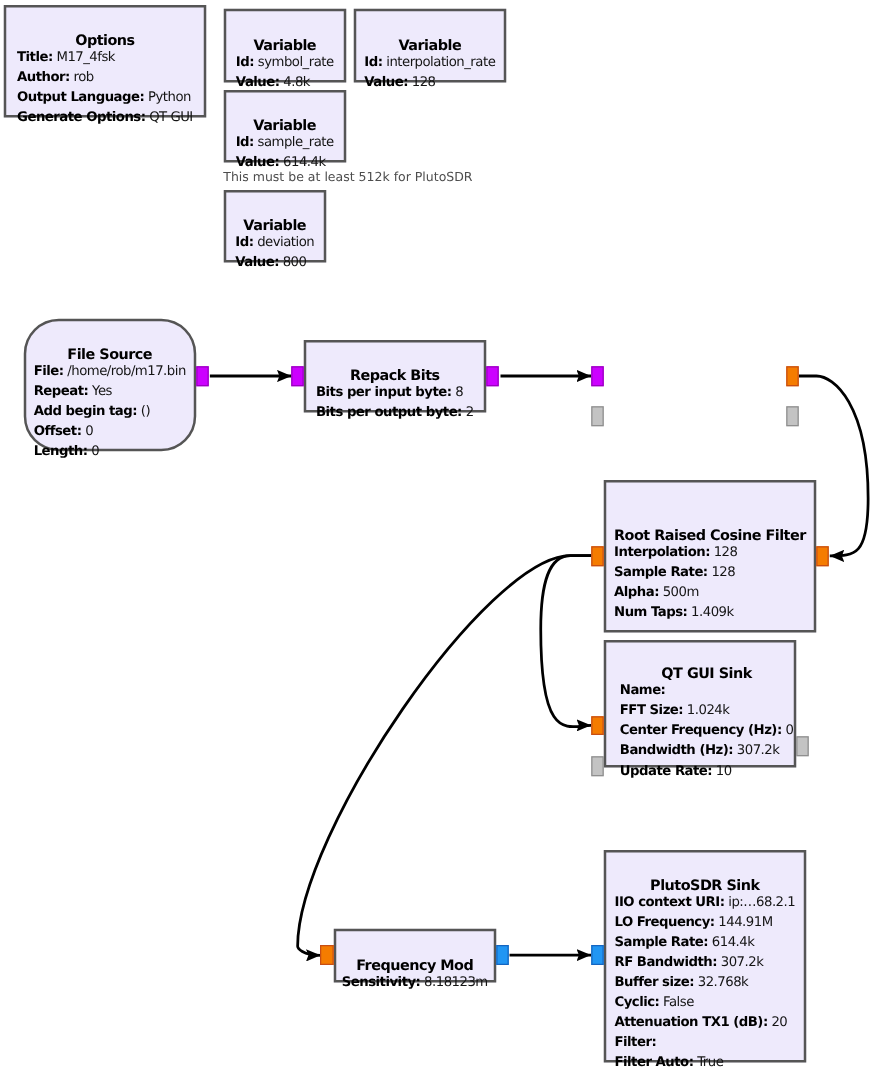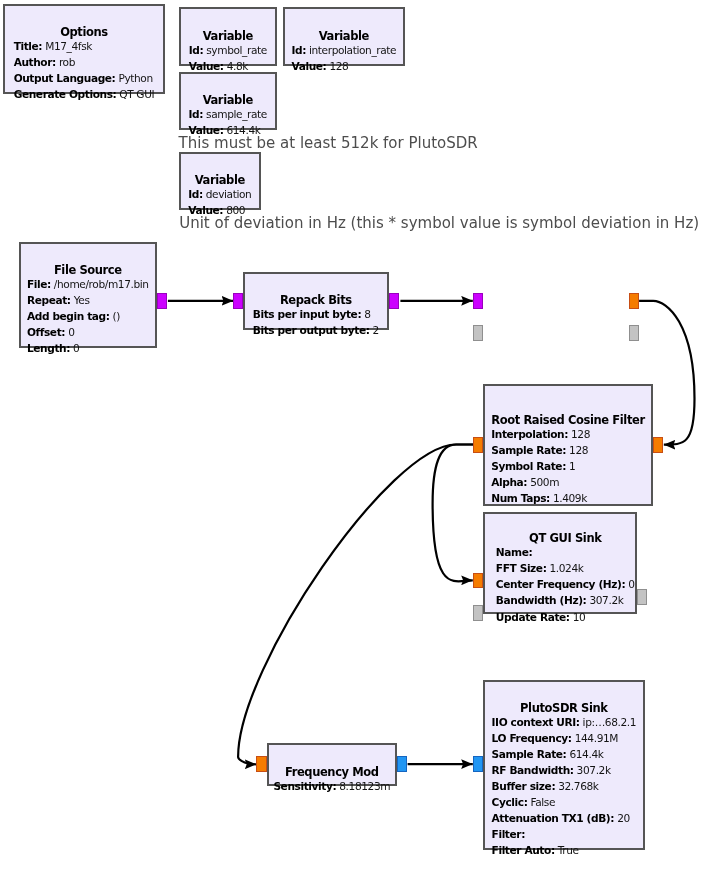--- a/index.html
+++ b/index.html
@@ -9,21 +9,21 @@
   #canvas{position:absolute;left:0;top:0;width:709px;height:870px;background:#ffffff;}
   .wires{position:absolute;left:0;top:0;width:709px;height:870px;overflow:visible;}
   .blk{position:absolute;background:#eeeafc;border:2px solid #555555;
        box-sizing:border-box;text-align:center;
        display:flex;align-items:center;justify-content:center;}
   .blk .inner{display:block;text-align:left;}
   .blk .title{font-size:11.5px;letter-spacing:-0.4px;font-weight:bold;color:#000;text-align:center;position:relative;top:1.4px;
               line-height:16.07px;height:16.07px;white-space:nowrap;margin-top:28px;}
   .blk .row{font-size:10.6px;letter-spacing:-0.4px;color:#141414;line-height:16.07px;height:16.07px;white-space:nowrap;position:relative;top:-0.6px;}
   .blk .row .k{font-weight:bold;color:#000;}
-  .note{position:absolute;font-size:15px;color:#4d4d4d;white-space:nowrap;line-height:12px;}
+  .note{position:absolute;font-size:10px;color:#4d4d4d;white-space:nowrap;line-height:12px;}
   .port{position:absolute;box-sizing:border-box;border:1.6px solid;}
   .port.magenta{background:#cc00ff;border-color:#9a00bf;}
   .port.orange{background:#f57c00;border-color:#c74e14;}
   .port.gray{background:#c3c3c3;border-color:#8f8f8f;}
   .port.blue{background:#2196f3;border-color:#1565c0;}
 </style>
 </head>
 <body>
 
 <div id="canvas">
@@ -83,21 +83,21 @@
         <div class="row"><span class="k">Value:</span> <span class="v">614.4k</span></div>
       </div>
     </div>
     <div class="blk" style="left: 178.8px; top: 152px; width: 82px; height: 57.6px;">
       <div class="inner">
         <div class="title">Variable</div>
         <div class="row"><span class="k">Id:</span> <span class="v">deviation</span></div>
         <div class="row"><span class="k">Value:</span> <span class="v">800</span></div>
       </div>
     </div>
-    <div class="blk" style="left: 18.8px; top: 242px; width: 138px; height: 105.7px;">
+    <div class="blk" style="left: 18.8px; top: 255px; width: 138px; height: 105.7px; border-radius: 28px;">
       <div class="inner">
         <div class="title">File Source</div>
         <div class="row"><span class="k">File:</span> <span class="v">/home/rob/m17.bin</span></div>
         <div class="row"><span class="k">Repeat:</span> <span class="v">Yes</span></div>
         <div class="row"><span class="k">Add begin tag:</span> <span class="v">()</span></div>
         <div class="row"><span class="k">Offset:</span> <span class="v">0</span></div>
         <div class="row"><span class="k">Length:</span> <span class="v">0</span></div>
       </div>
     </div>
     <div class="port magenta" style="left: 157px; top: 293px; width: 10.4px; height: 15.8px;"></div>
@@ -112,21 +112,20 @@
     <div class="port magenta" style="left: 388.9px; top: 293px; width: 10.4px; height: 15.8px;"></div>
     <div class="port magenta" style="left: 473px; top: 292.9px; width: 10.2px; height: 15.8px;"></div>
     <div class="port orange" style="left: 628.9px; top: 292.9px; width: 10.2px; height: 15.8px;"></div>
     <div class="port gray" style="left: 473.1px; top: 325px; width: 10.2px; height: 15.8px;"></div>
     <div class="port gray" style="left: 628.9px; top: 325px; width: 10.2px; height: 15.8px;"></div>
     <div class="blk" style="left: 483px; top: 383.9px; width: 169.9px; height: 121.8px;">
       <div class="inner">
         <div class="title">Root Raised Cosine Filter</div>
         <div class="row"><span class="k">Interpolation:</span> <span class="v">128</span></div>
         <div class="row"><span class="k">Sample Rate:</span> <span class="v">128</span></div>
-        <div class="row"><span class="k">Symbol Rate:</span> <span class="v">1</span></div>
         <div class="row"><span class="k">Alpha:</span> <span class="v">500m</span></div>
         <div class="row"><span class="k">Num Taps:</span> <span class="v">1.409k</span></div>
       </div>
     </div>
     <div class="port orange" style="left: 473px; top: 436.8px; width: 10.2px; height: 15.8px;"></div>
     <div class="port orange" style="left: 652.9px; top: 436.8px; width: 10.2px; height: 15.8px;"></div>
     <div class="blk" style="left: 483px; top: 512px; width: 153.7px; height: 102px; justify-content: flex-end;">
       <div class="inner">
         <div class="title">QT GUI Sink</div>
         <div class="row"><span class="k">Name:</span> <span class="v"></span></div>
@@ -156,14 +155,13 @@
     <div class="port blue" style="left: 473px; top: 756.3px; width: 10.2px; height: 15.8px;"></div>
     <div class="blk" style="left: 267px; top: 743.45px; width: 129.6px; height: 42.1px;">
       <div class="inner">
         <div class="title">Frequency Mod</div>
         <div class="row"><span class="k">Sensitivity:</span> <span class="v">8.18123m</span></div>
       </div>
     </div>
     <div class="port orange" style="left: 256.4px; top: 756.3px; width: 10.6px; height: 15.8px;"></div>
     <div class="port blue" style="left: 396.7px; top: 756.3px; width: 10.2px; height: 15.8px;"></div>
     <div class="note" style="left: 178.6px; top: 137px;">This must be at least 512k for PlutoSDR</div>
-    <div class="note" style="left: 179.2px; top: 216.5px;">Unit of deviation in Hz (this * symbol value is symbol deviation in Hz)</div>
   </div>
 
 </body></html>

